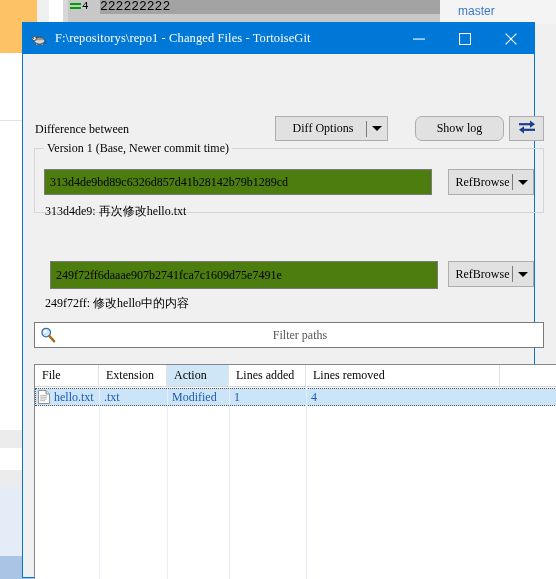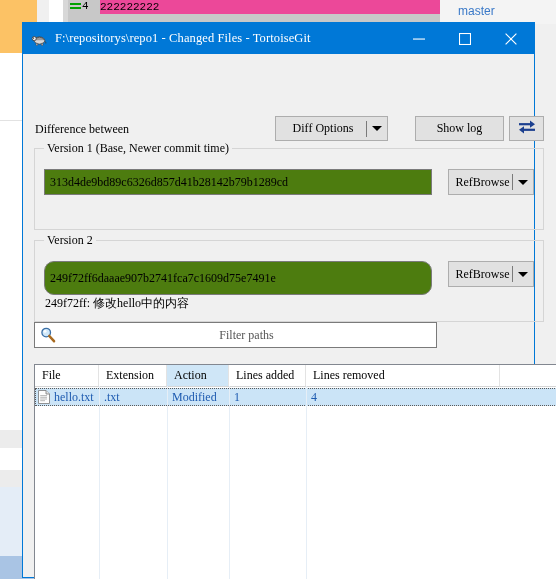--- a/index.html
+++ b/index.html
@@ -17,21 +17,21 @@
   #bg { position: absolute; left: 0; top: 0; width: 556px; height: 579px; background: #ffffff; }
 
   .bg-orange { position: absolute; left: 0; top: 0; width: 37px; height: 53px; background: #fcc265; }
   .bg-gutter-a { position: absolute; left: 37px; top: 0; width: 12px; height: 22px; background: #f0f0f0; }
   .bg-gutter-b { position: absolute; left: 49px; top: 0; width: 14px; height: 22px; background: #ffffff; }
   .bg-gutter-c { position: absolute; left: 63px; top: 0; width: 5px; height: 22px; background: #d8d8d8; }
   .bg-diffline { position: absolute; left: 68px; top: 0; width: 372px; height: 14px; background: #c8c8c8; }
   .bg-eq { position: absolute; left: 70px; top: 1px; width: 11px; height: 11px; }
   .bg-eq i { display:block; background:#00a000; height:2px; margin:2px 0 0 0; }
   .bg-lineno { position: absolute; left: 82px; top: 0px; width: 16px; height: 14px; color: #000; font-size: 11px; font-family: "Liberation Mono", monospace; }
-  .bg-yellow { position: absolute; left: 100px; top: 0; width: 340px; height: 14px; background: #ec4899; color: #000; font-size: 11px; font-family: "Liberation Mono", monospace; line-height: 14px; white-space: nowrap; }
+  .bg-yellow { position: absolute; left: 100px; top: 0; width: 340px; height: 14px; background: #a3a3a3; color: #000; font-size: 13px; font-family: "Liberation Mono", monospace; line-height: 14px; white-space: nowrap; }
   .bg-grayband { position: absolute; left: 68px; top: 14px; width: 372px; height: 9px; background: #c8c8c8; }
   .bg-rightpane { position: absolute; left: 440px; top: 0; width: 116px; height: 24px; background: #f4f4f4; }
   .bg-master { position: absolute; left: 458px; top: 4px; color: #3a79c8; font-size: 12px; white-space: nowrap; }
   .bg-right-fill { position: absolute; left: 440px; top: 0; width: 116px; height: 579px; background: #f0f0f0; }
   .bg-strip { position: absolute; background: #ffffff; }
   .bg-lowerwhite { position: absolute; left: 0; top: 53px; width: 60px; height: 410px; background: #ffffff; }
   .bg-sep { position: absolute; left: 0; width: 60px; height: 1px; background: #e2e2e2; }
   .bg-bluepane { position: absolute; left: 0; top: 487px; width: 58px; height: 92px; background: #e4edf7; }
   .bg-bluepane2 { position: absolute; left: 0; top: 556px; width: 58px; height: 23px; background: #a9c4e4; }
   .bg-toprow { position: absolute; left: 0; top: 22px; width: 68px; height: 31px; background: #ffffff; }
@@ -247,61 +247,59 @@
     <div class="lbl" style="left:12px; top:46px;">Difference between</div>
 
     <div class="btn split" style="left:252px; top:40px; width:113px; height:25px;">
       <span class="split-label">Diff Options</span>
       <span class="split-div"></span>
       <span class="split-arrow">
           <span class="tri-down"></span>
         </span>
     </div>
 
-    <div class="btn" style="left:392px; top:40px; width:89px; height:25px;">
+    <div class="btn" style="left:392px; top:40px; width:89px; height:25px;border-radius:7px;">
       <span>Show log</span>
     </div>
 
     <div class="btn" style="left:486px; top:40px; width:35px; height:25px;">
       <span>
         <svg width="20" height="16" viewBox="0 0 20 16">
           <path d="M2 5.2 H14" stroke="#1b3f8f" stroke-width="2.2"></path>
           <path d="M13 1.6 L18 5.2 L13 8.8 Z" fill="#1b3f8f"></path>
           <path d="M18 10.8 H6" stroke="#1b3f8f" stroke-width="2.2"></path>
           <path d="M7 7.2 L2 10.8 L7 14.4 Z" fill="#1b3f8f"></path>
         </svg>
       </span>
     </div>
 
-    <div class="group" style="left:11px; top:72px; width:510px; height:82px;">
+    <div class="group" style="left:11px; top:72px; width:510px; height:65px;">
       <span class="cap">Version 1 (Base, Newer commit time)</span>
     </div>
     <div class="textbox" style="left:21px; top:93px; width:388px; height:26px;">313d4de9bd89c6326d857d41b28142b79b1289cd</div>
     <div class="btn split" style="left:425px; top:93px; width:86px; height:26px;">
       <span class="split-label">RefBrowse</span>
       <span class="split-div"></span>
       <span class="split-arrow">
           <span class="tri-down"></span>
         </span>
     </div>
-
-    <div class="group" style="left:11px; top:164px; width:510px; height:82px;">
-      <span class="cap">Version 2</span>
-    </div>
-    <div class="textbox" style="left:21px; top:185px; width:388px; height:34px;border-radius:10px;">249f72ff6daaae907b2741fca7c1609d75e7491e</div>
+    <div class="lbl" style="left:22px; top:127px;">313d4de9: 再次修改hello.txt</div>
+
+    <div class="textbox" style="left:27px; top:185px; width:388px; height:28px;">249f72ff6daaae907b2741fca7c1609d75e7491e</div>
     <div class="btn split" style="left:425px; top:185px; width:86px; height:26px;">
       <span class="split-label">RefBrowse</span>
       <span class="split-div"></span>
       <span class="split-arrow">
           <span class="tri-down"></span>
         </span>
     </div>
     <div class="lbl" style="left:22px; top:219px;">249f72ff: 修改hello中的内容</div>
 
-    <div id="filterbox" style="left:11px; top:246px; width:403px; height:26px;">
+    <div id="filterbox" style="left:11px; top:246px; width:510px; height:26px;">
       <span id="filter-icon">
         <svg width="18" height="18" viewBox="0 0 18 18">
           <circle cx="7.2" cy="6.6" r="4.3" fill="#cfe8fa" stroke="#3a6ea5" stroke-width="1.3"></circle>
           <circle cx="6.0" cy="5.3" r="1.5" fill="#ffffff" opacity="0.85"></circle>
           <path d="M10.3 10.0 L15.0 15.2" stroke="#a86a20" stroke-width="2.6" stroke-linecap="round"></path>
         </svg>
       </span>
       <span id="filter-placeholder">Filter paths</span>
     </div>
 

